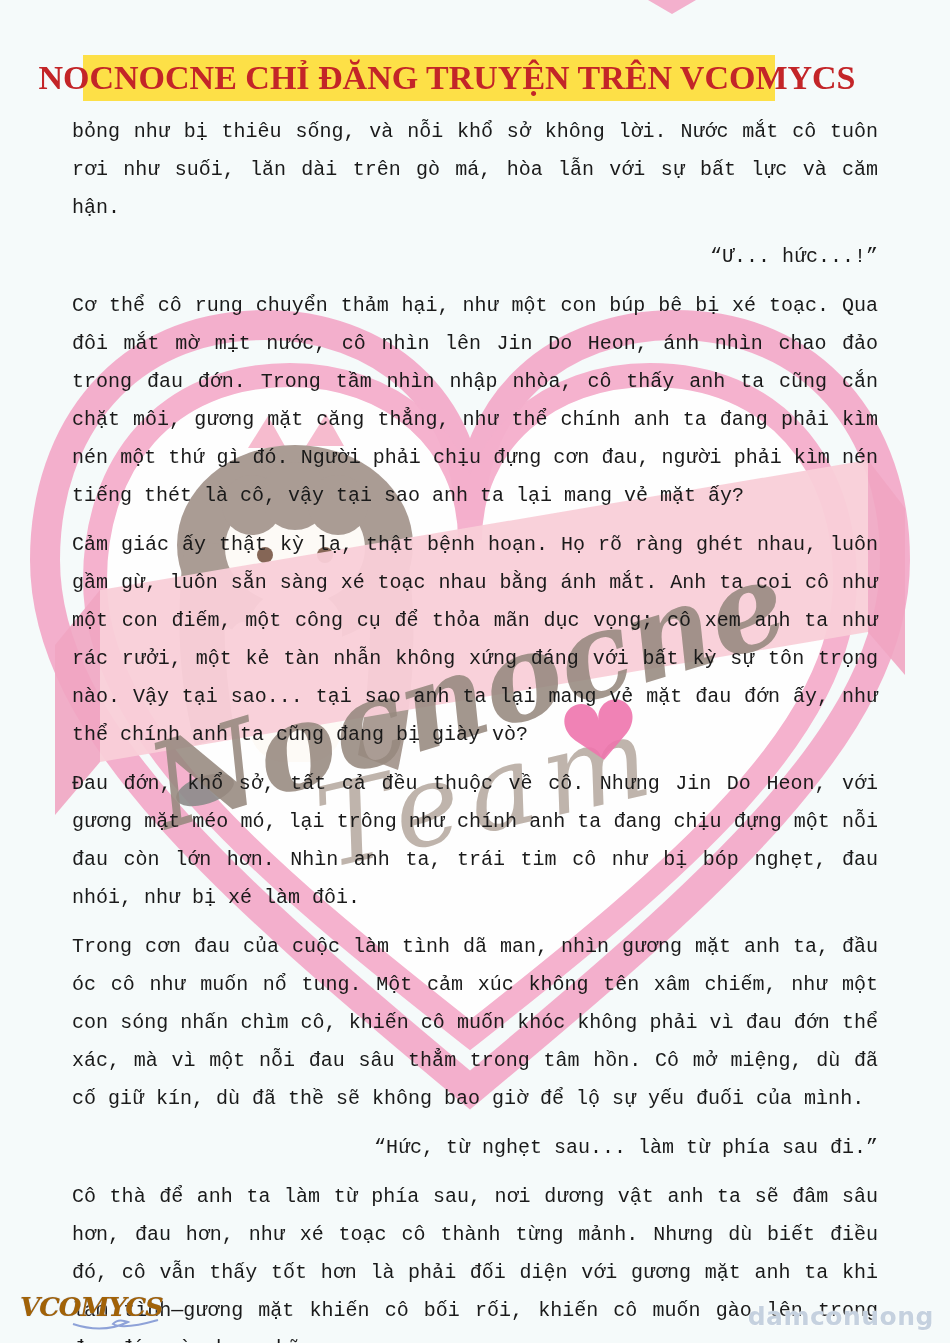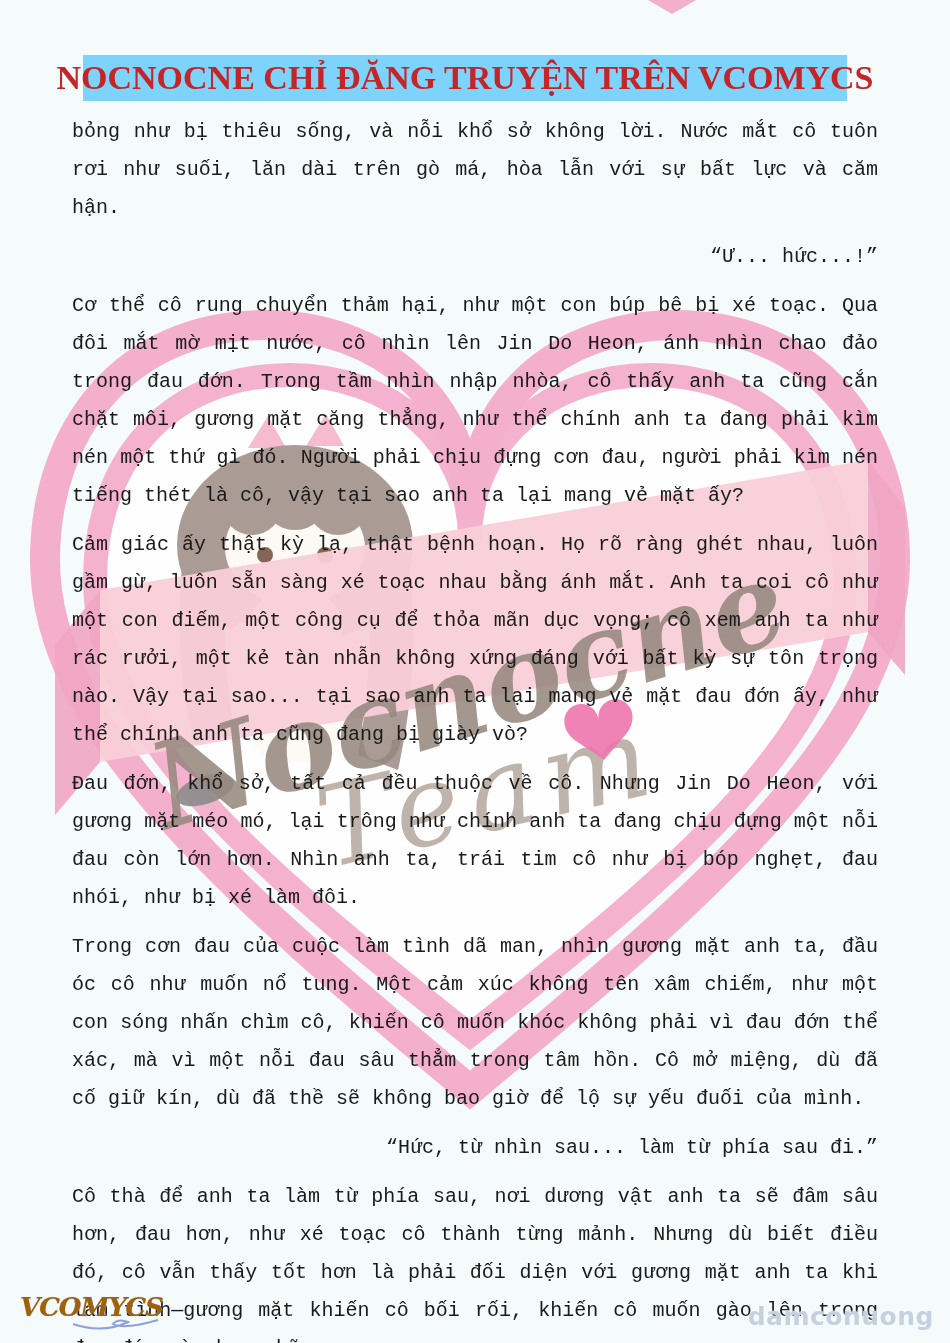--- a/index.html
+++ b/index.html
@@ -14,23 +14,23 @@
   .watermark-layer{
     position:absolute;left:0;top:0;width:950px;height:1343px;
     z-index:0;
   }
   
   .content{
     position:absolute;left:72px;top:55px;width:806px;z-index:2;
   }
   .header-banner{
     margin-left:11px;
-    width:764px;height:46px;
-    background:#7dd3fc;
-    display:flex;align-items:center;justify-content:center;
+    width:656px;height:46px;
+    background:#fde047;
+    display:flex;align-items:center;justify-content:center;padding-left:36px;
   }
   .header-banner span{
     font-family:"Liberation Serif", serif;
     font-weight:bold;
     font-size:34px;
     color:#c32528;
     white-space:nowrap;
     letter-spacing:0px;
   }
   .body-text{margin-top:12px;}
@@ -121,21 +121,21 @@
     <span>NOCNOCNE CHỈ ĐĂNG TRUYỆN TRÊN VCOMYCS</span>
   </div>
 
   <div class="body-text">
     <p>bỏng như bị thiêu sống, và nỗi khổ sở không lời. Nước mắt cô tuôn rơi như suối, lăn dài trên gò má, hòa lẫn với sự bất lực và căm hận.</p>
     <p class="dialogue">“Ư... hức...!”</p>
     <p>Cơ thể cô rung chuyển thảm hại, như một con búp bê bị xé toạc. Qua đôi mắt mờ mịt nước, cô nhìn lên Jin Do Heon, ánh nhìn chao đảo trong đau đớn. Trong tầm nhìn nhập nhòa, cô thấy anh ta cũng cắn chặt môi, gương mặt căng thẳng, như thể chính anh ta đang phải kìm nén một thứ gì đó. Người phải chịu đựng cơn đau, người phải kìm nén tiếng thét là cô, vậy tại sao anh ta lại mang vẻ mặt ấy?</p>
     <p>Cảm giác ấy thật kỳ lạ, thật bệnh hoạn. Họ rõ ràng ghét nhau, luôn gầm gừ, luôn sẵn sàng xé toạc nhau bằng ánh mắt. Anh ta coi cô như một con điếm, một công cụ để thỏa mãn dục vọng; cô xem anh ta như rác rưởi, một kẻ tàn nhẫn không xứng đáng với bất kỳ sự tôn trọng nào. Vậy tại sao... tại sao anh ta lại mang vẻ mặt đau đớn ấy, như thể chính anh ta cũng đang bị giày vò?</p>
     <p>Đau đớn, khổ sở, tất cả đều thuộc về cô. Nhưng Jin Do Heon, với gương mặt méo mó, lại trông như chính anh ta đang chịu đựng một nỗi đau còn lớn hơn. Nhìn anh ta, trái tim cô như bị bóp nghẹt, đau nhói, như bị xé làm đôi.</p>
     <p>Trong cơn đau của cuộc làm tình dã man, nhìn gương mặt anh ta, đầu óc cô như muốn nổ tung. Một cảm xúc không tên xâm chiếm, như một con sóng nhấn chìm cô, khiến cô muốn khóc không phải vì đau đớn thể xác, mà vì một nỗi đau sâu thẳm trong tâm hồn. Cô mở miệng, dù đã cố giữ kín, dù đã thề sẽ không bao giờ để lộ sự yếu đuối của mình.</p>
-    <p class="dialogue">“Hức, từ nhìn sau... làm từ phía sau đi.”</p>
+    <p class="dialogue">“Hức, từ nghẹt sau... làm từ phía sau đi.”</p>
     <p>Cô thà để anh ta làm từ phía sau, nơi dương vật anh ta sẽ đâm sâu hơn, đau hơn, như xé toạc cô thành từng mảnh. Nhưng dù biết điều đó, cô vẫn thấy tốt hơn là phải đối diện với gương mặt anh ta khi làm tình—gương mặt khiến cô bối rối, khiến cô muốn gào lên trong đau đớn và nhục nhã.</p>
   </div>
 </div>
 
 <div class="footer-left">
   <span class="vcomycs-text">VCOMYCS</span>
   <svg width="120" height="18" viewBox="0 0 120 18" style="display:block;margin-left:48px;margin-top:-6px;">
     <path d="M 5 8 Q 35 18 60 6 Q 50 2 45 8 Q 55 14 90 4" fill="none" stroke="#8ea2d8" stroke-width="2"></path>
   </svg>
 </div>

